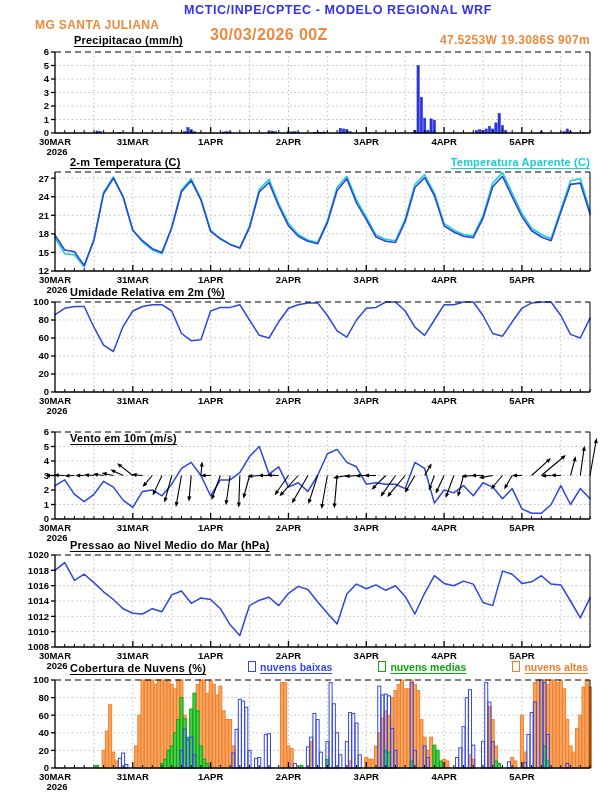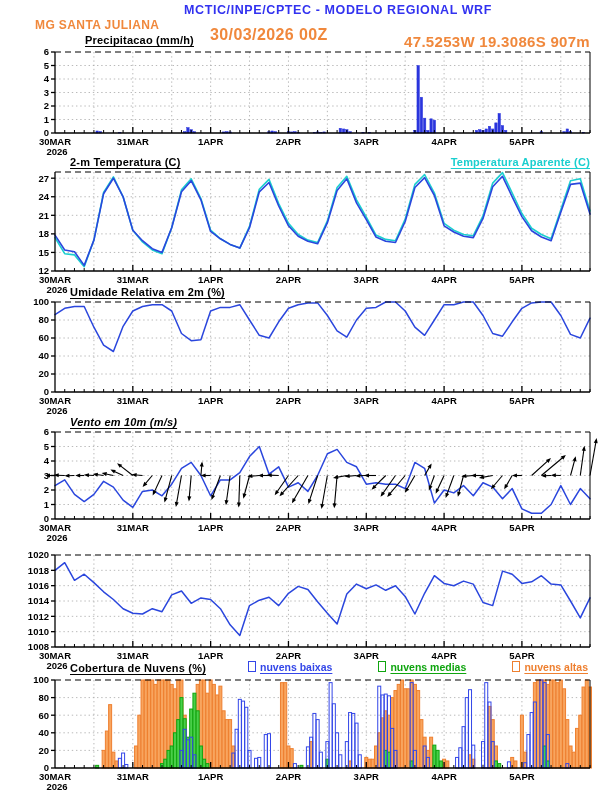--- a/index.html
+++ b/index.html
@@ -3,44 +3,45 @@
 <meta charset="utf-8">
 <style>
   html,body{margin:0;padding:0;background:#fff;}
   .page{position:relative;width:612px;height:792px;background:#fff;overflow:hidden;
         font-family:"Liberation Sans",sans-serif;font-weight:700;}
   .abs{position:absolute;white-space:nowrap;}
   .hdr1{top:3px;left:0;width:612px;text-align:center;font-size:12.5px;letter-spacing:.6px;}
   .hdr2a{top:18px;left:35px;font-size:12px;letter-spacing:.4px;}
   .hdr2b{top:26px;left:210px;font-size:16px;letter-spacing:.4px;}
   .ptitle{font-size:11px;letter-spacing:.2px;color:#000;text-decoration:underline;text-underline-offset:2px;text-decoration-thickness:1px;}
-  .loc{font-size:15px;letter-spacing:.3px;}
+  .loc{font-size:12px;letter-spacing:.3px;}
   .lgrow{display:flex;justify-content:space-between;align-items:center;}
   .lg-item{font-size:10.5px;text-decoration:underline;text-underline-offset:2px;text-decoration-thickness:1px;}
   .lg-sq{display:inline-block;width:6px;height:9px;border:1.5px solid #000;background:#fff;margin-right:4px;vertical-align:-1px;}
   svg text{font-family:"Liberation Sans",sans-serif;font-weight:700;fill:#000;}
 </style>
 </head>
 <body>
 
 <div class="page">
   <div class="abs hdr1" style="color: rgb(50, 50, 240); padding-left: 32px;">MCTIC/INPE/CPTEC - MODELO REGIONAL WRF</div>
   <div class="abs hdr2a" style="color: rgb(240, 136, 60);">MG SANTA JULIANA</div>
   <div class="abs hdr2b" style="color: rgb(240, 136, 60);">30/03/2026 00Z</div>
 
-  <div class="abs ptitle" style="top:34px;left:85px;">Precipitacao (mm/h)</div>
+  <div class="abs ptitle" style="top:34px;left:74px;">Precipitacao (mm/h)</div>
   <div class="abs loc" style="top: 33px; right: 22px; color: rgb(240, 136, 60);">47.5253W 19.3086S 907m</div>
 
   <div class="abs ptitle" style="top:156px;left:70px;text-align:right;">2-m Temperatura (C)</div>
   <div class="abs ptitle" style="top: 156px; right: 22px; color: rgb(27, 207, 207);">Temperatura Aparente (C)</div>
 
   <div class="abs ptitle" style="top:286px;left:70px;">Umidade Relativa em 2m (%)</div>
 
-  <div class="abs ptitle" style="top:416px;left:70px;font-style:italic;">Vento em 10m (m/s)</div>
+  <div class="abs ptitle" style="top:432px;left:70px;">Vento em 10m (m/s)</div>
 
+  <div class="abs ptitle" style="top:539px;left:70px;">Pressao ao Nivel Medio do Mar (hPa)</div>
 
   <div class="abs ptitle" style="top:662px;left:70px;font-size:11px;">Cobertura de Nuvens (%)</div>
   <div class="abs lgrow" style="top:661px;left:248px;right:24px;">
     <span class="lg-item" style="color: rgb(51, 70, 232);"><span class="lg-sq" style="border-color: rgb(51, 70, 232);"></span><span>nuvens baixas</span></span>
     <span class="lg-item" style="color: rgb(15, 165, 15);"><span class="lg-sq" style="border-color: rgb(15, 165, 15);"></span><span>nuvens medias</span></span>
     <span class="lg-item" style="color: rgb(238, 127, 47);"><span class="lg-sq" style="border-color: rgb(238, 127, 47);"></span><span>nuvens altas</span></span>
   </div>
 
   <svg id="chart" class="abs" style="top:0;left:0;" width="612" height="792">
       <line x1="93.9090909090909" y1="52" x2="93.9090909090909" y2="133" stroke="#a8a8a8" stroke-width="0.8" stroke-dasharray="1.4 2.8"></line>

